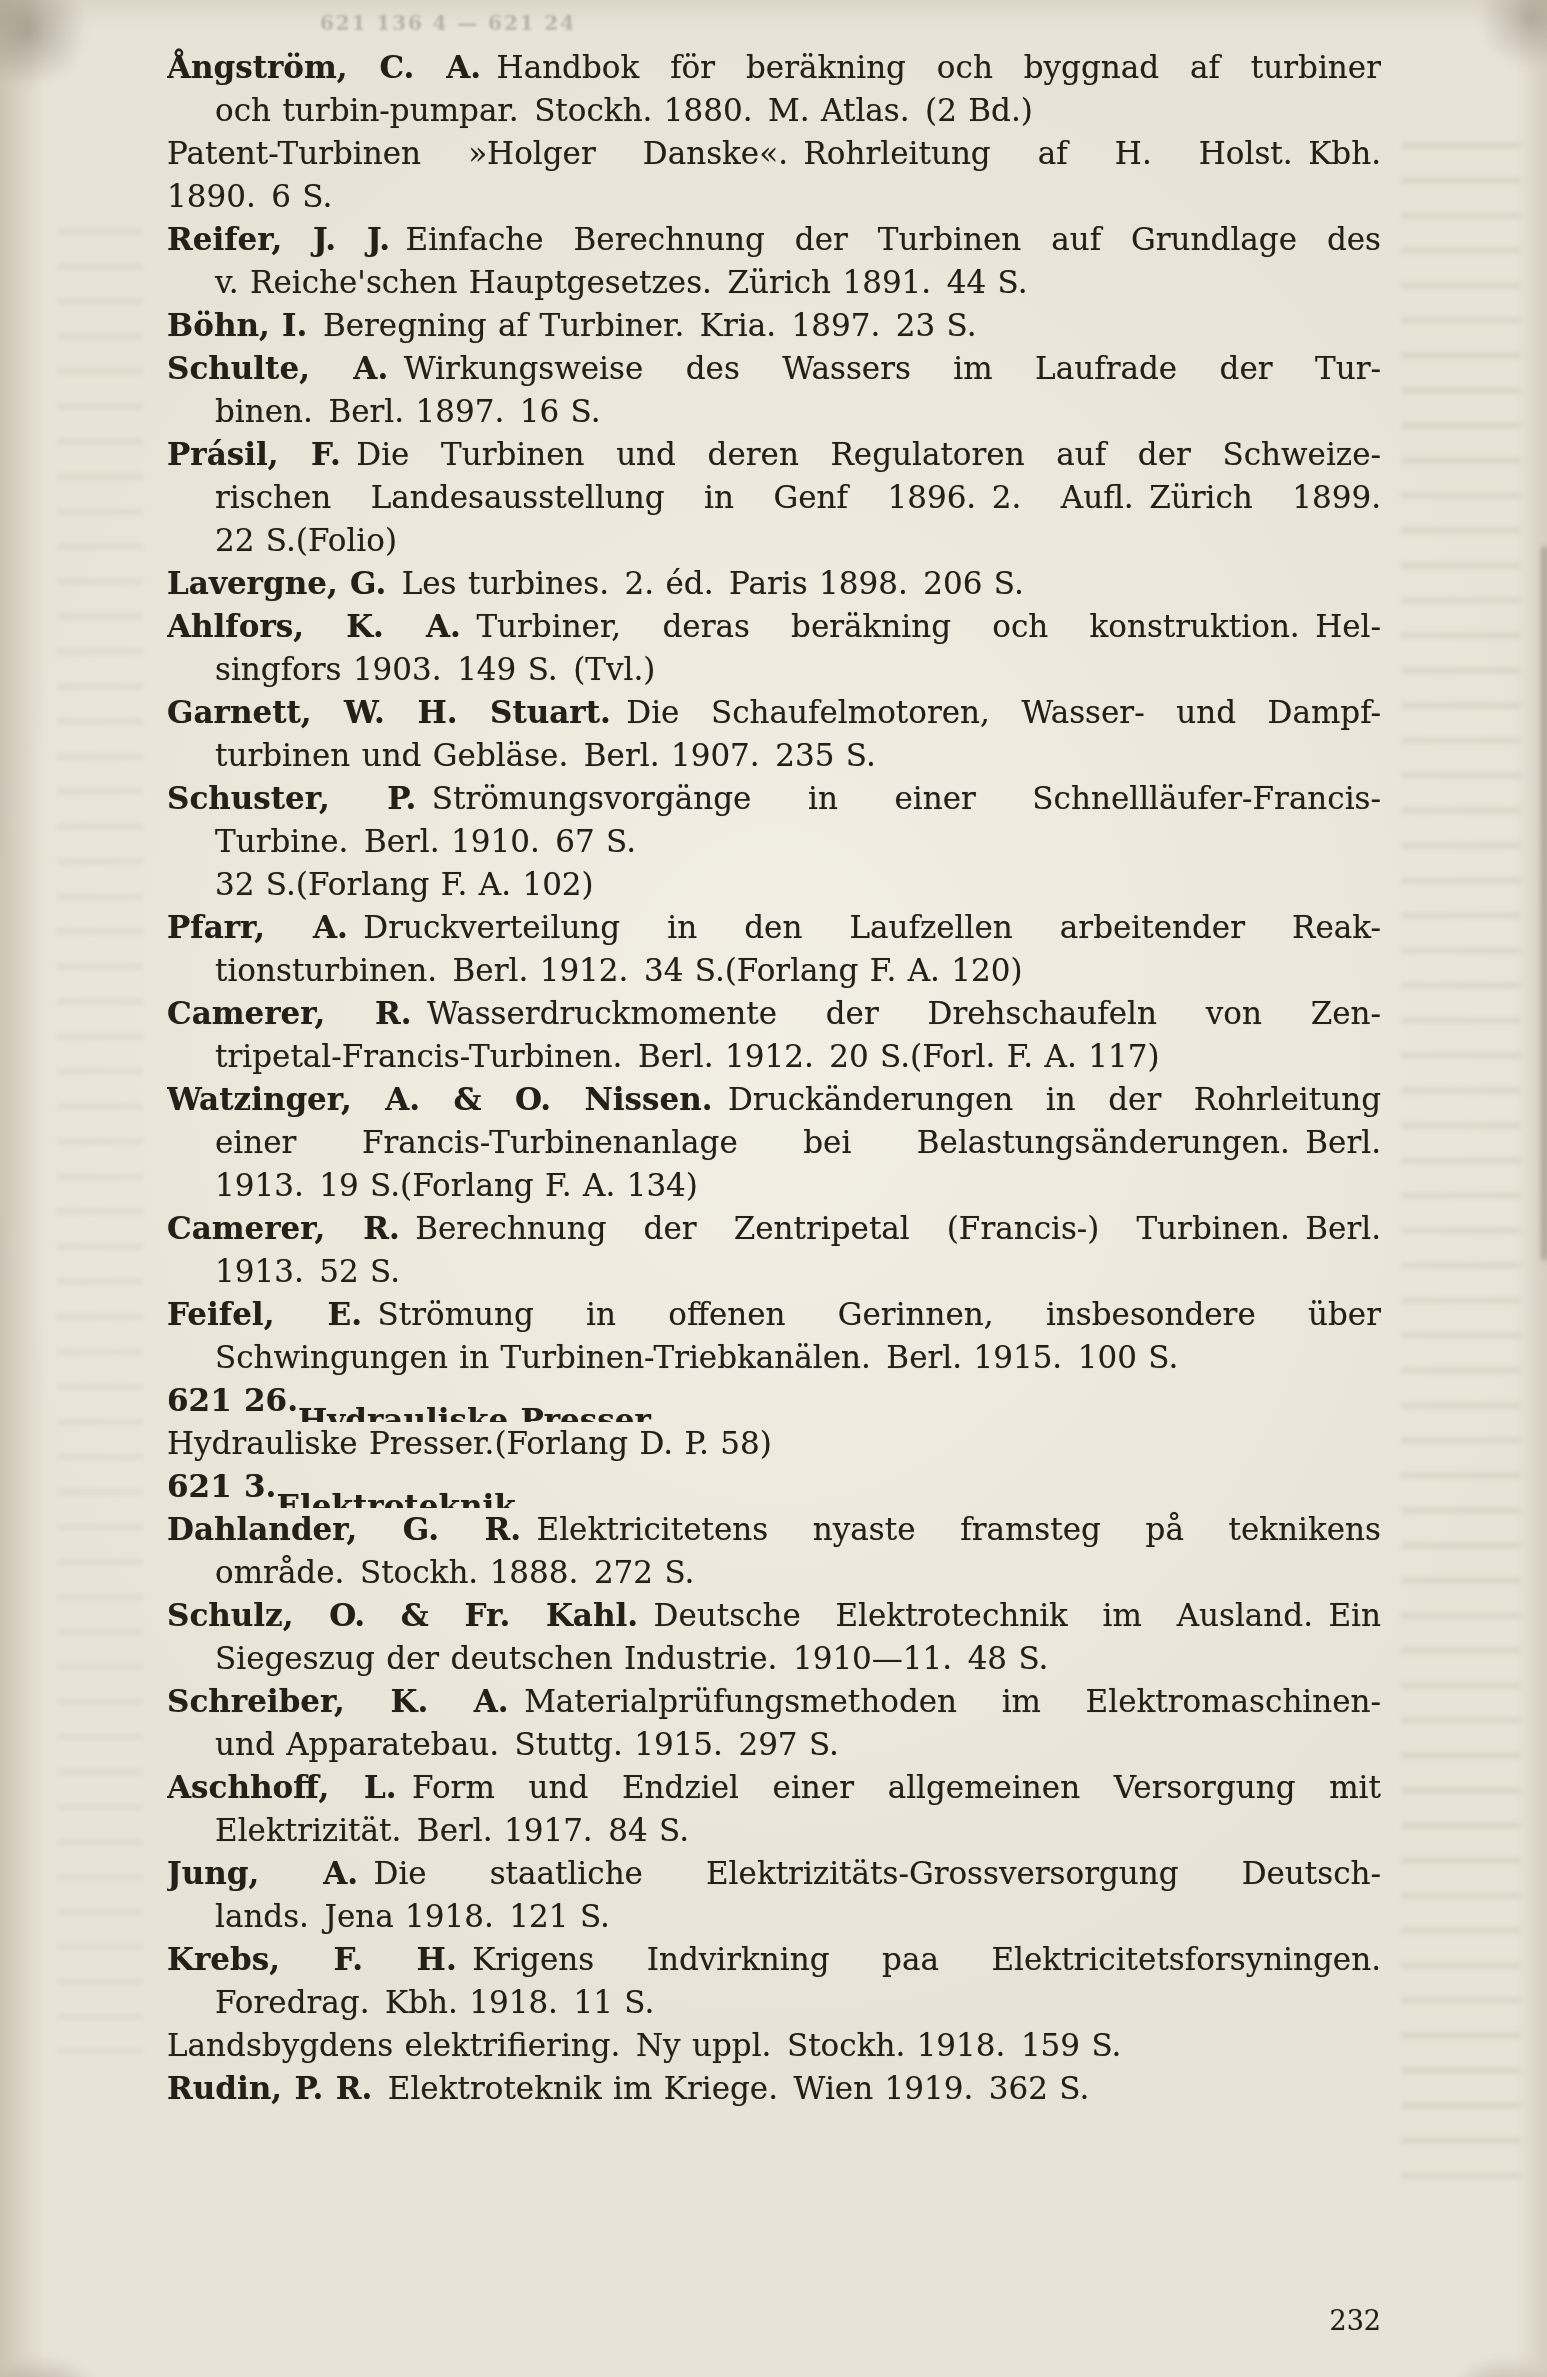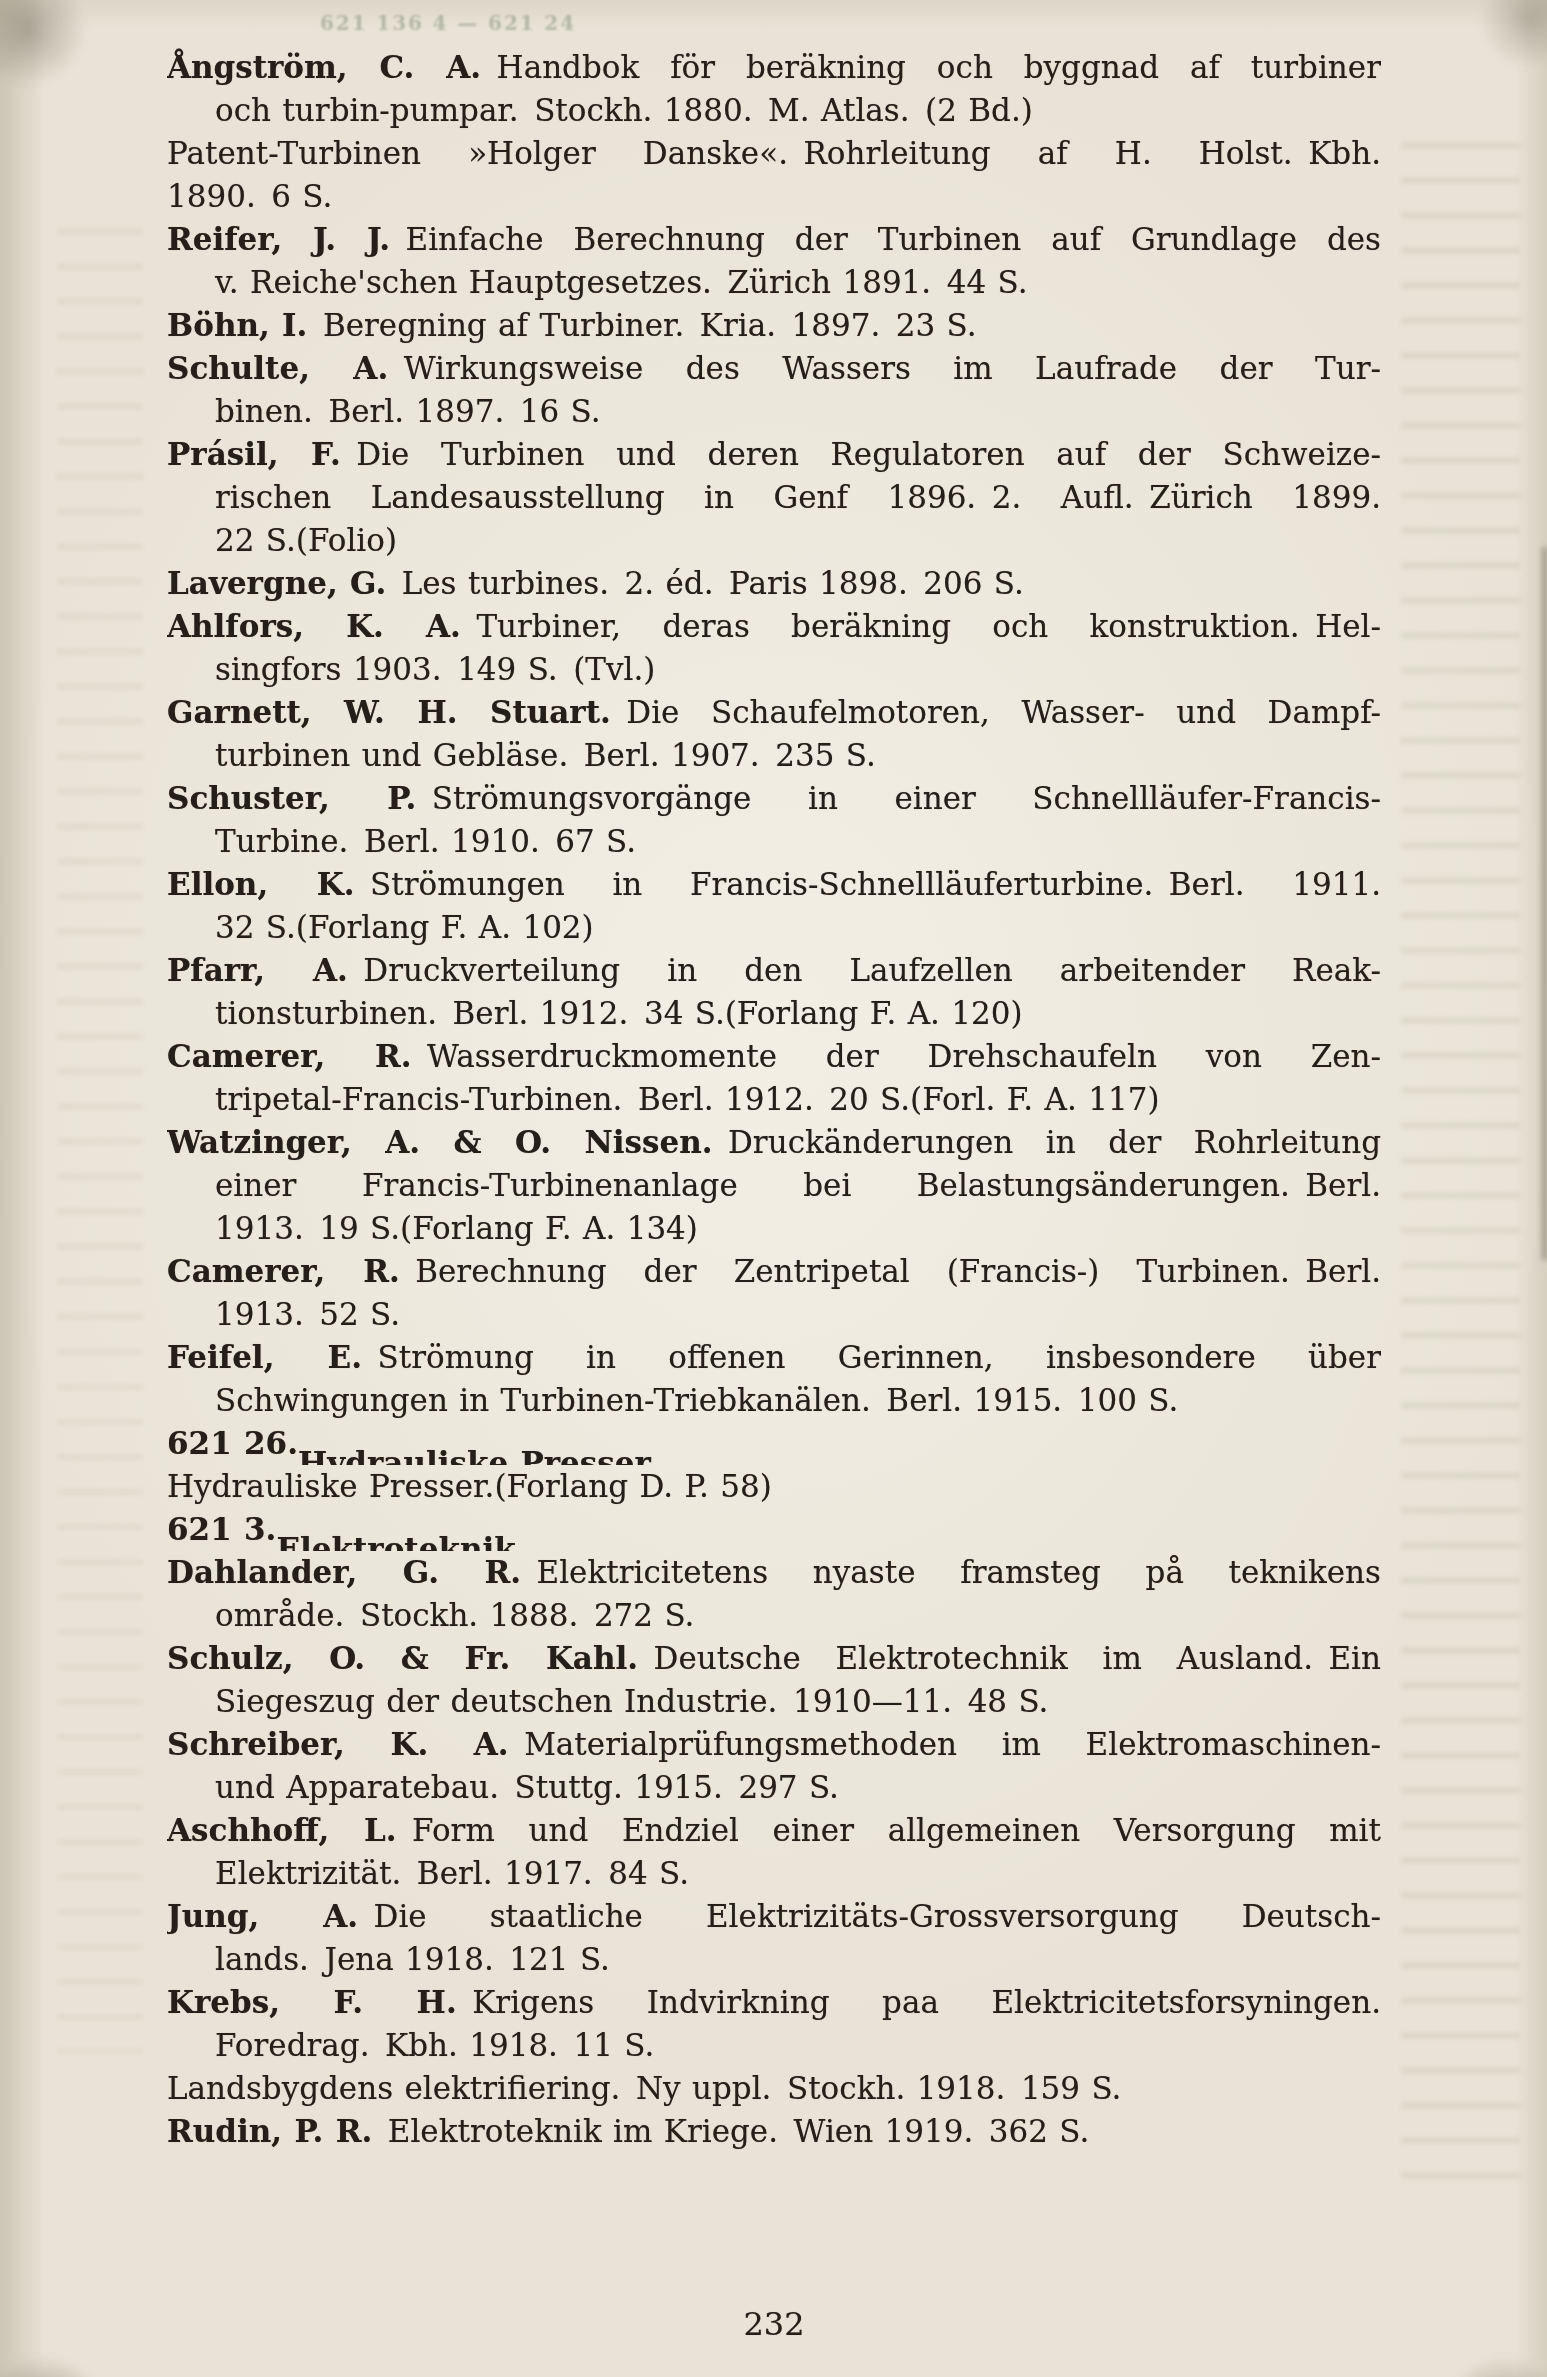--- a/index.html
+++ b/index.html
@@ -60,21 +60,21 @@
   }
   .line .b { font-weight: bold; margin-top: 20px; }
   .ind  { padding-left: 48px; }
   .just { text-align: justify; text-align-last: justify; -moz-text-align-last: justify; }
   .split { display: flex; }
   .split .left  { flex: 0 1 auto; }
   .split .right { flex: 0 0 auto; }
 
   .page-number {
     position: absolute; left: 167px; top: 2305px; width: 1214px;
-    text-align: center; font-size: 32px;
+    text-align: right; font-size: 27px;
     text-shadow: 0 0 0.7px rgba(40,34,26,0.45);
   }
 </style>
 </head>
 <body>
 
 <div class="paper"></div>
 <div class="bleed-right"></div>
 <div class="bleed-left"></div>
 <div class="edge-right"></div>
@@ -101,21 +101,20 @@
       <span class="left"><span class="n">22 S.</span></span>
       <span class="right">(Folio)</span>
     </div>
     <div class="line"><span class="left"><span class="b">Lavergne, G.</span><span class="n"> Les turbines. 2. éd. Paris 1898. 206 S.</span></span></div>
     <div class="line just"><span class="left"><span class="b">Ahlfors, K. A.</span><span class="n"> Turbiner, deras beräkning och konstruktion. Hel-</span></span></div>
     <div class="line ind"><span class="left"><span class="n">singfors 1903. 149 S. (Tvl.)</span></span></div>
     <div class="line just"><span class="left"><span class="b">Garnett, W. H. Stuart.</span><span class="n"> Die Schaufelmotoren, Wasser- und Dampf-</span></span></div>
     <div class="line ind"><span class="left"><span class="n">turbinen und Gebläse. Berl. 1907. 235 S.</span></span></div>
     <div class="line just"><span class="left"><span class="b">Schuster, P.</span><span class="n"> Strömungsvorgänge in einer Schnellläufer-Francis-</span></span></div>
     <div class="line ind"><span class="left"><span class="n">Turbine. Berl. 1910. 67 S.</span></span></div>
-    <div class="line just"><span class="left"><span class="b">Ellon, K.</span><span class="n"> Strömungen in Francis-Schnellläuferturbine. Berl. 1911.</span></span></div>
     <div class="line ind split">
       <span class="left"><span class="n">32 S.</span></span>
       <span class="right">(Forlang F. A. 102)</span>
     </div>
     <div class="line just"><span class="left"><span class="b">Pfarr, A.</span><span class="n"> Druckverteilung in den Laufzellen arbeitender Reak-</span></span></div>
     <div class="line ind split">
       <span class="left"><span class="n">tionsturbinen. Berl. 1912. 34 S.</span></span>
       <span class="right">(Forlang F. A. 120)</span>
     </div>
     <div class="line just"><span class="left"><span class="b">Camerer, R.</span><span class="n"> Wasserdruckmomente der Drehschaufeln von Zen-</span></span></div>

